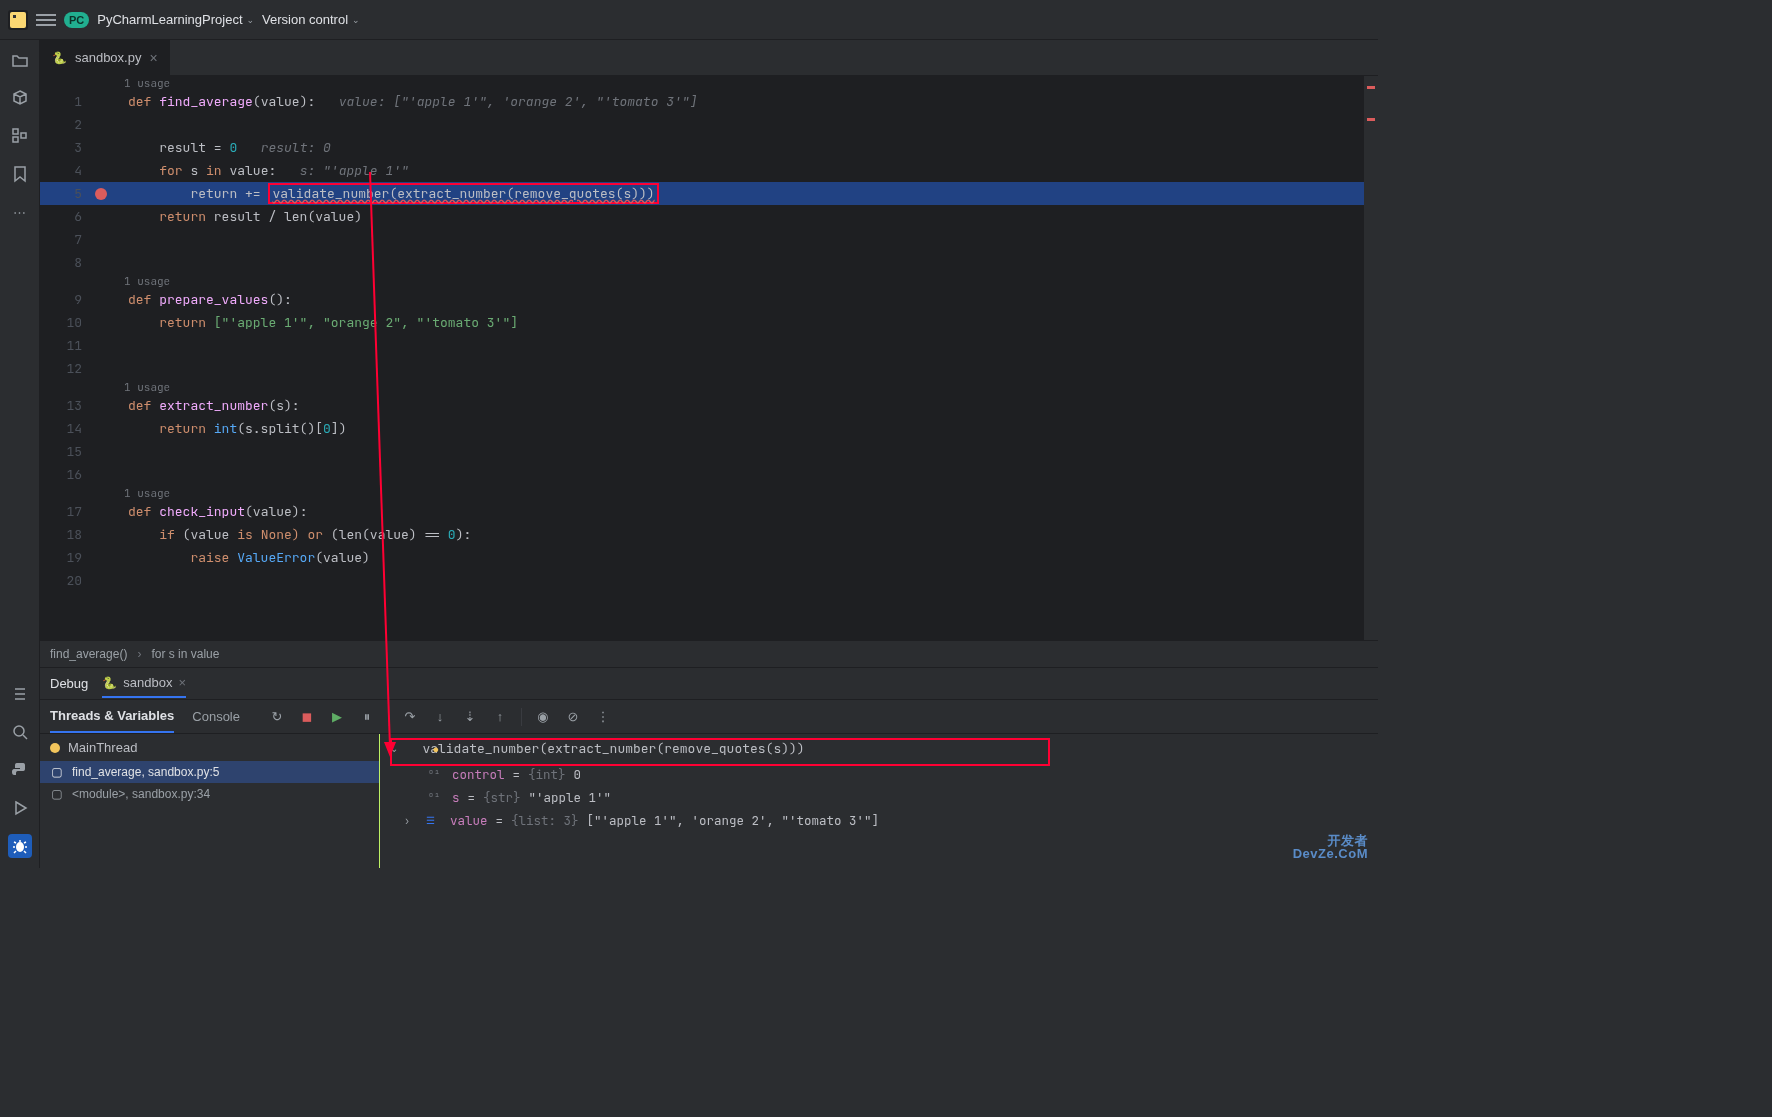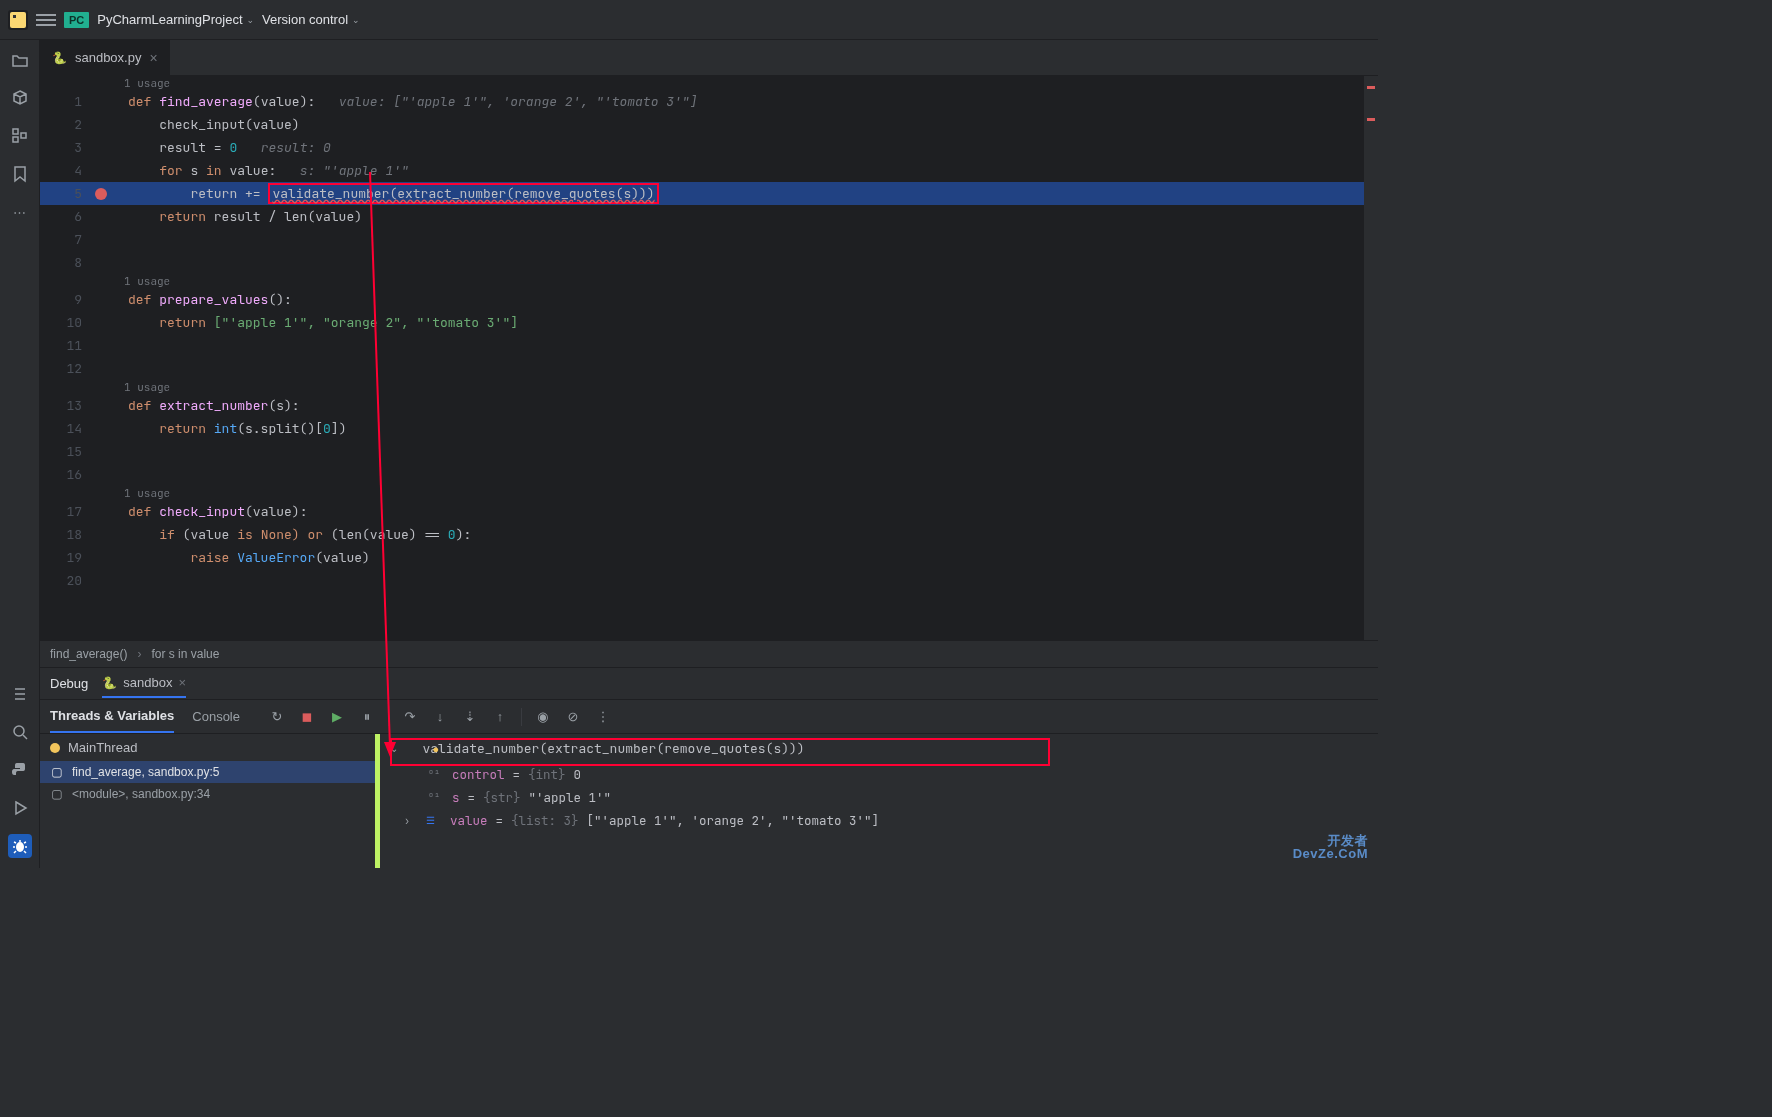--- a/index.html
+++ b/index.html
@@ -1,21 +1,21 @@
 <!DOCTYPE html>
 <html><head>
 <meta charset="utf-8">
 <style>
 * { margin: 0; padding: 0; box-sizing: border-box; }
 body { font-family: -apple-system, BlinkMacSystemFont, "Segoe UI", sans-serif; background: #2b2d30; color: #bcbec4; font-size: 13px; overflow: hidden; width: 1378px; height: 868px; position: relative; }
 .top-bar { height: 40px; background: #2b2d30; display: flex; align-items: center; padding: 0 8px; gap: 8px; border-bottom: 1px solid #1e1f22; }
 .app-icon { width: 20px; height: 20px; background: #1e1f22; border-radius: 3px; display: flex; align-items: center; justify-content: center; font-size: 11px; }
 .ham-icon { width: 20px; height: 20px; display: flex; flex-direction: column; justify-content: center; gap: 3px; }
 .ham-icon span { height: 2px; background: #9aa0a6; }
-.pc-badge { background: #21af90; color: #0d3229; padding: 2px 5px; border-radius: 1px; font-weight: bold; font-size: 11px; }
+.pc-badge { background: #21af90; color: #0d3229; padding: 2px 5px; border-radius: 8px; font-weight: bold; font-size: 11px; }
 .proj-name { color: #dfe1e5; cursor: pointer; display: flex; align-items: center; gap: 4px; }
 .chev { font-size: 9px; color: #9aa0a6; }
 .left-rail { position: absolute; left: 0; top: 40px; bottom: 0; width: 40px; background: #2b2d30; border-right: 1px solid #1e1f22; display: flex; flex-direction: column; align-items: center; padding-top: 8px; gap: 14px; }
 .rail-icon { width: 24px; height: 24px; display: flex; align-items: center; justify-content: center; color: #9aa0a6; cursor: pointer; border-radius: 4px; }
 .rail-icon.active { background: #1e5dba; color: #fff; }
 .rail-bottom { margin-top: auto; margin-bottom: 10px; display: flex; flex-direction: column; gap: 14px; align-items: center; }
 .tab-bar { position: absolute; left: 40px; top: 40px; right: 0; height: 36px; background: #2b2d30; display: flex; align-items: stretch; border-bottom: 1px solid #1e1f22; }
 .file-tab { background: #1e1f22; display: flex; align-items: center; padding: 0 12px; gap: 8px; border-right: 1px solid #2b2d30; cursor: pointer; }
 .py-icon { color: #3574f0; font-size: 12px; }
 .tab-close { color: #6f737a; font-size: 14px; cursor: pointer; }
@@ -41,21 +41,21 @@
 .debug-header { height: 32px; display: flex; align-items: center; padding: 0 10px; gap: 14px; border-bottom: 1px solid #1e1f22; }
 .debug-title { font-weight: 500; color: #dfe1e5; }
 .debug-config { display: flex; align-items: center; gap: 6px; border-bottom: 2px solid #3574f0; padding-bottom: 6px; margin-top: 6px; }
 .debug-close { color: #6f737a; cursor: pointer; font-size: 13px; }
 .debug-tabs { height: 34px; display: flex; align-items: center; padding: 0 10px; gap: 18px; border-bottom: 1px solid #1e1f22; }
 .debug-tab { cursor: pointer; color: #9aa0a6; padding: 8px 0; }
 .debug-tab.active { color: #dfe1e5; border-bottom: 2px solid #3574f0; font-weight: bold; }
 .debug-actions { display: flex; gap: 12px; margin-left: 10px; }
 .debug-act { width: 18px; height: 18px; display: flex; align-items: center; justify-content: center; cursor: pointer; color: #9aa0a6; }
 .debug-body { display: flex; height: calc(100% - 66px); }
-.frames-col { width: 340px; border-right: 5px solid #bef264; }
+.frames-col { width: 340px; border-right: 1px solid #bef264; }
 .thread-row { display: flex; align-items: center; gap: 8px; padding: 6px 10px; background: #2b2d30; }
 .thread-dot { width: 10px; height: 10px; background: #f2c55c; border-radius: 50%; }
 .frame-row { display: flex; align-items: center; gap: 8px; padding: 4px 10px; color: #9aa0a6; cursor: pointer; font-size: 12px; }
 .frame-row.selected { background: #2e436e; color: #dfe1e5; }
 .frame-icon { width: 14px; text-align: center; }
 .vars-col { flex: 1; position: relative; }
 .eval-row { display: flex; align-items: center; padding: 6px 10px; gap: 8px; }
 .eval-chev { color: #9aa0a6; font-size: 10px; cursor: pointer; }
 .eval-bulb { color: #f2c55c; font-size: 11px; position: absolute; top: -6px; left: 26px; }
 .eval-input { flex: 1; background: transparent; border: none; color: #bcbec4; font-family: "JetBrains Mono", Consolas, monospace; font-size: 13px; outline: none; }
@@ -164,21 +164,20 @@
 <div class="editor-area">
   <div class="usage-hint">1 usage</div>
   <div class="code-line">
       <div class="gutter">1</div>
       <div class="gutter-icons"></div>
       <div class="code-content"><span class="kw">def</span> <span class="fn-def">find_average</span><span>(value):</span>   <span class="comment-hint">value: ["'apple 1'", 'orange 2', "'tomato 3'"]</span></div>
     </div>
   <div class="code-line">
       <div class="gutter">2</div>
       <div class="gutter-icons"></div>
-      <div class="code-content">    <span>check_input(value)</span></div>
     </div>
   <div class="code-line">
       <div class="gutter">3</div>
       <div class="gutter-icons"></div>
       <div class="code-content">    <span>result = </span><span class="num">0</span>   <span class="comment-hint">result: 0</span></div>
     </div>
   <div class="code-line">
       <div class="gutter">4</div>
       <div class="gutter-icons"></div>
       <div class="code-content">    <span class="kw">for</span><span> s </span><span class="kw">in</span><span> value:</span>   <span class="comment-hint">s: "'apple 1'"</span></div>

